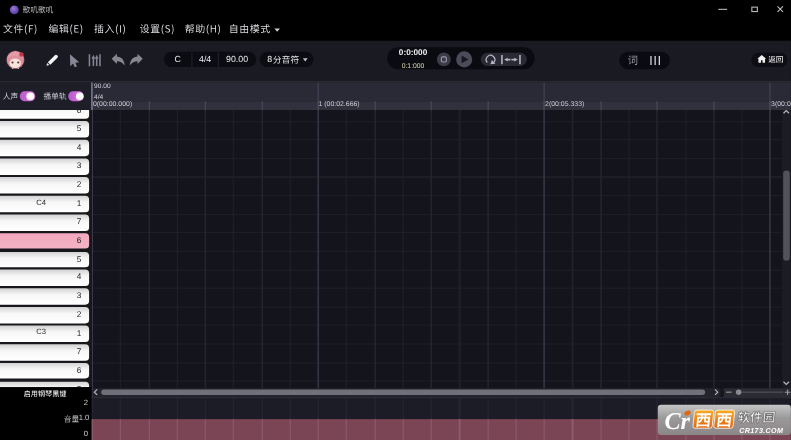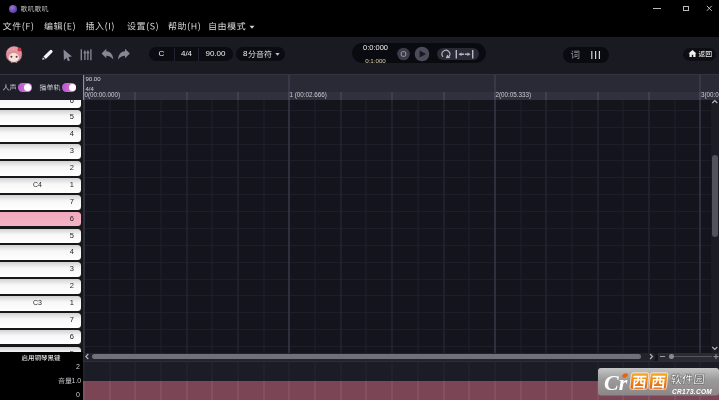--- a/index.html
+++ b/index.html
@@ -49,21 +49,21 @@
 <div class="abs" style="left:683px;top:5.5px;width:5.5px;height:5.5px;border:1px solid #b9b9b9"></div>
 <div class="abs" style="left:148.5px;top:47.3px;width:84px;height:14px;border-radius:7px;background:#0b0b12"></div>
 <div class="abs" style="left:174.3px;top:47.8px;width:1px;height:13px;background:#222230"></div>
 <div class="abs" style="left:198.3px;top:47.8px;width:1px;height:13px;background:#222230"></div>
 <div class="abs" style="left:148.5px;top:47.3px;width:26px;height:14px;color:#ececf0;font-size:8px;line-height:14px;text-align:center">C</div>
 <div class="abs" style="left:175px;top:47.3px;width:23px;height:14px;color:#ececf0;font-size:8px;line-height:14px;text-align:center">4/4</div>
 <div class="abs" style="left:199px;top:47.3px;width:33px;height:14px;color:#ececf0;font-size:8px;line-height:14px;text-align:center">90.00</div>
 <div class="abs" style="left:236px;top:47.3px;width:48.5px;height:14px;border-radius:7px;background:#0b0b12"></div>
 <div class="abs" style="left:243px;top:47.3px;width:36px;height:14px;color:#f2f2f4;font-size:8px;line-height:14px;text-align:left">8</div>
 <div class="abs" style="left:351.5px;top:43px;width:134.5px;height:20px;border-radius:10px;background:#0a0a11"></div>
-<div class="abs" style="left:352px;top:44px;width:47px;height:8px;color:#f2f2f2;font-size:7.5px;line-height:8px;text-align:center;font-weight:normal">0:0:000</div>
+<div class="abs" style="left:352px;top:44px;width:47px;height:8px;color:#f2f2f2;font-size:7.5px;line-height:8px;text-align:center;font-weight:bold">0:0:000</div>
 <div class="abs" style="left:352px;top:57px;width:47px;height:7px;color:#d9d5ad;font-size:6.2px;line-height:7px;text-align:center">0:1:000</div>
 <div class="abs" style="left:436.5px;top:48px;width:42.5px;height:12px;border-radius:6px;background:#2a2a35"></div>
 <div class="abs" style="left:562.5px;top:47px;width:46.5px;height:15.5px;border-radius:8px;background:#0a0a11"></div>
 <div class="abs" style="left:683px;top:47.5px;width:32.5px;height:13px;border-radius:6.5px;background:#0d0d13"></div>
 <div class="abs" style="left:17.5px;top:83.3px;width:14px;height:8.4px;border-radius:4.2px;background:linear-gradient(90deg,#b558cc,#e57ee0)"></div>
 <div class="abs" style="left:24.4px;top:84px;width:7px;height:7px;border-radius:50%;background:#fff"></div>
 <div class="abs" style="left:62px;top:83.3px;width:14px;height:8.4px;border-radius:4.2px;background:linear-gradient(90deg,#b558cc,#e57ee0)"></div>
 <div class="abs" style="left:68.9px;top:84px;width:7px;height:7px;border-radius:50%;background:#fff"></div>
 <div class="abs" style="left:84px;top:352.5px;width:570.5px;height:8px;background:#23232c;border-radius:2px"></div>
 <div class="abs" style="left:91.5px;top:353.7px;width:549px;height:5.8px;background:#70707b;border-radius:3px"></div>

